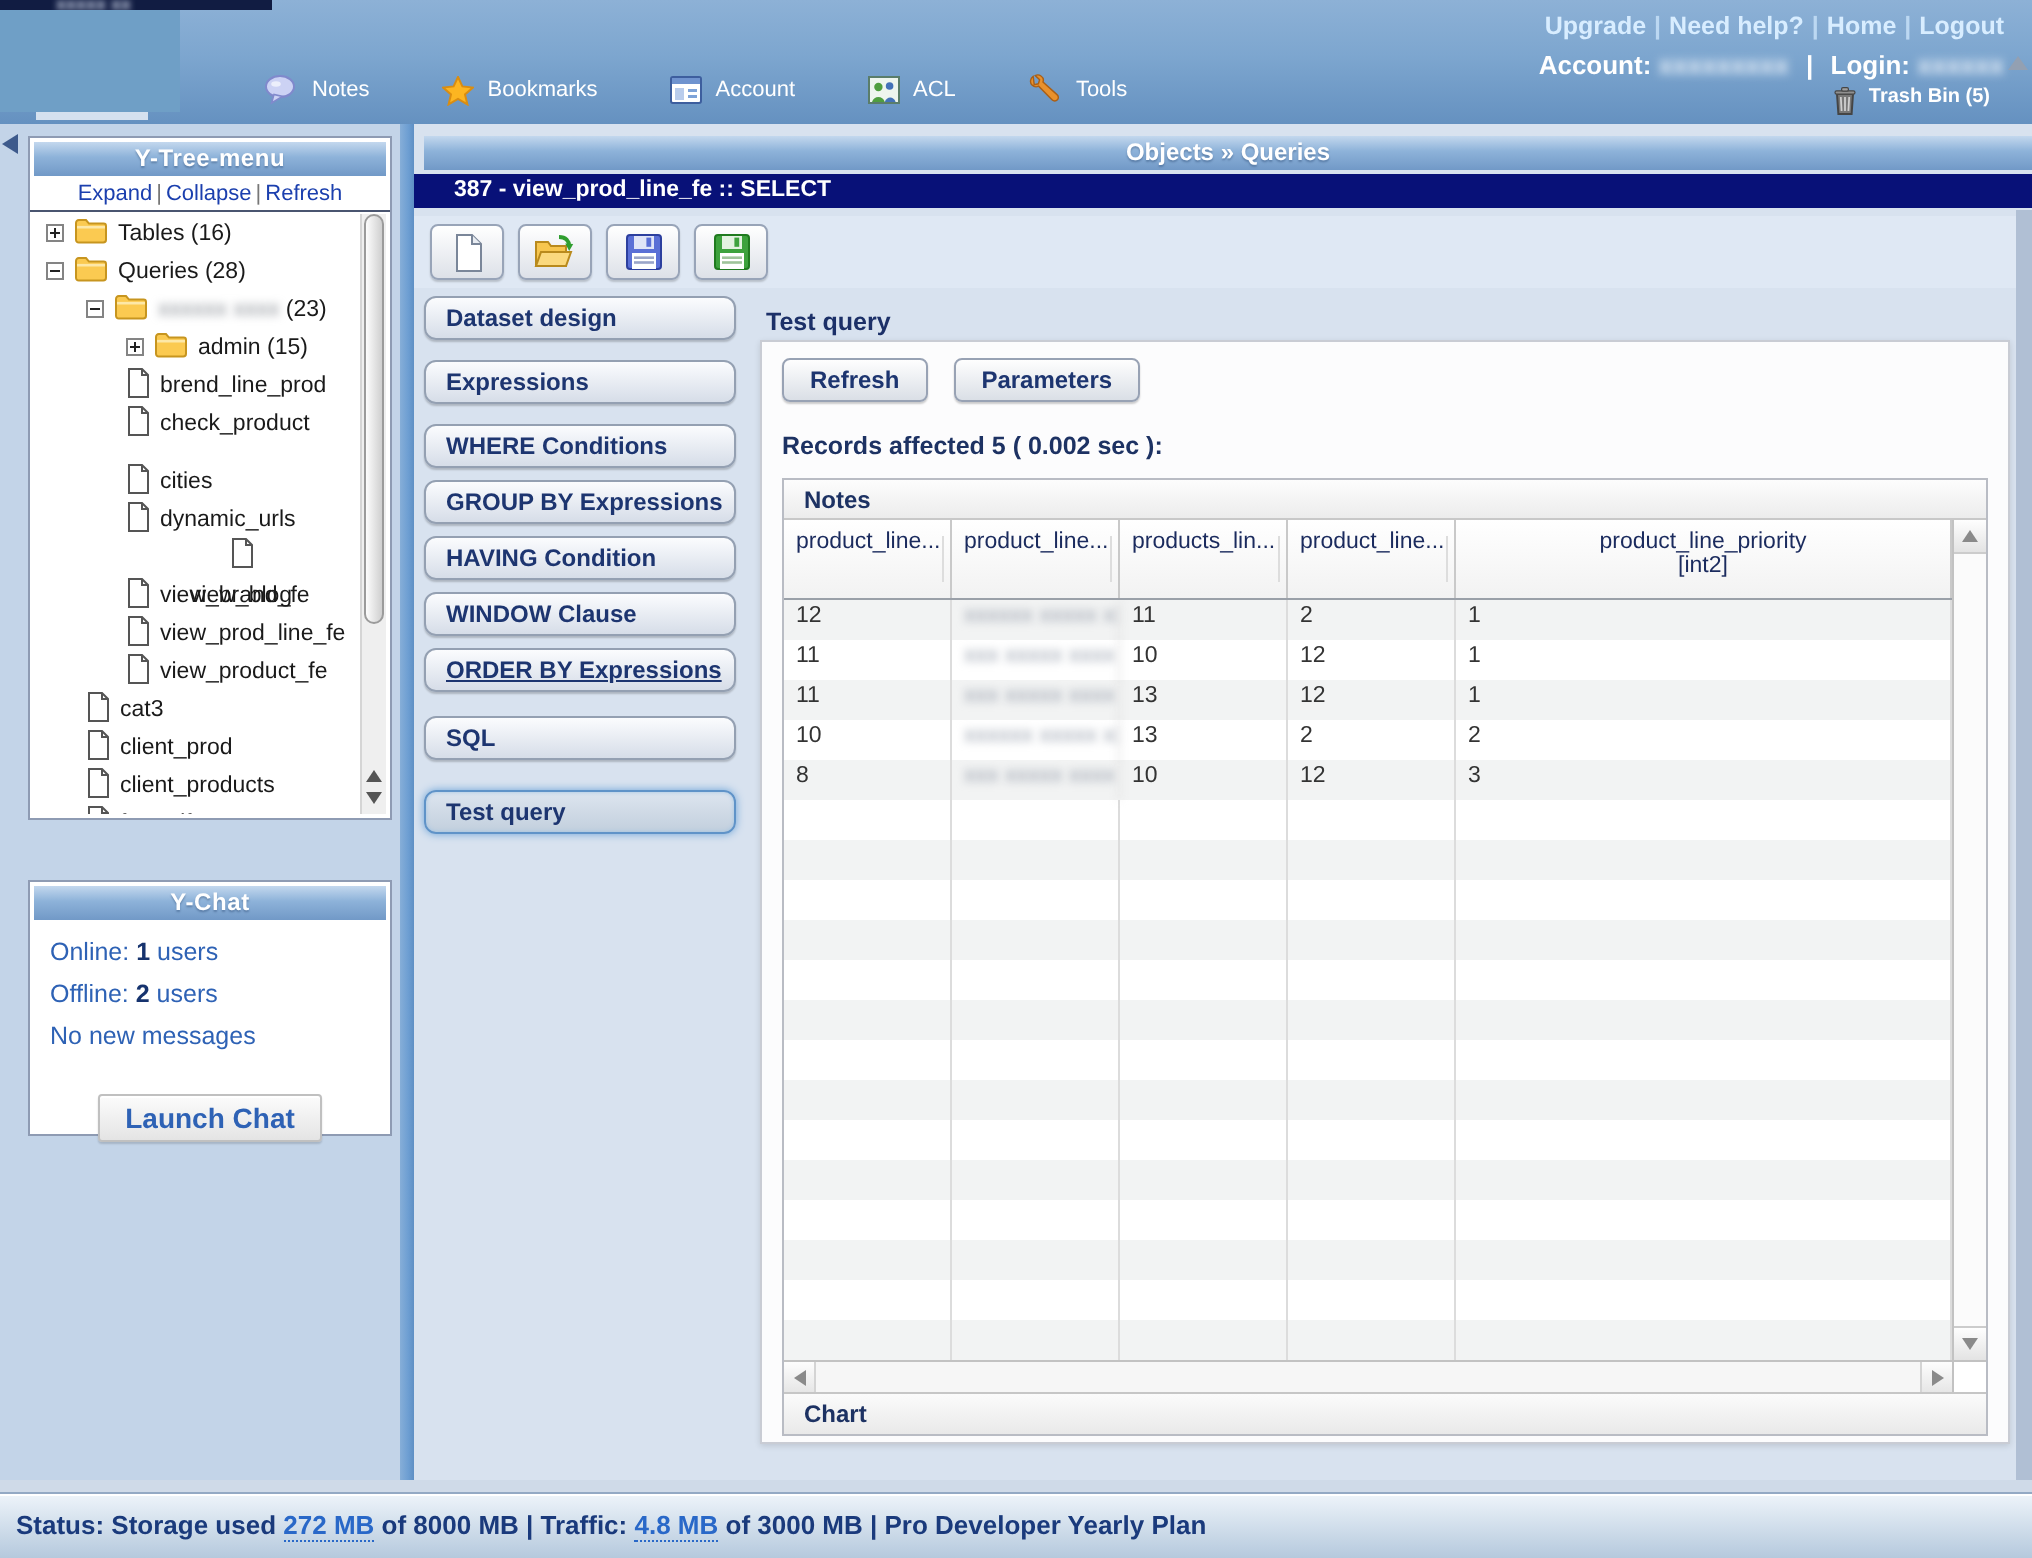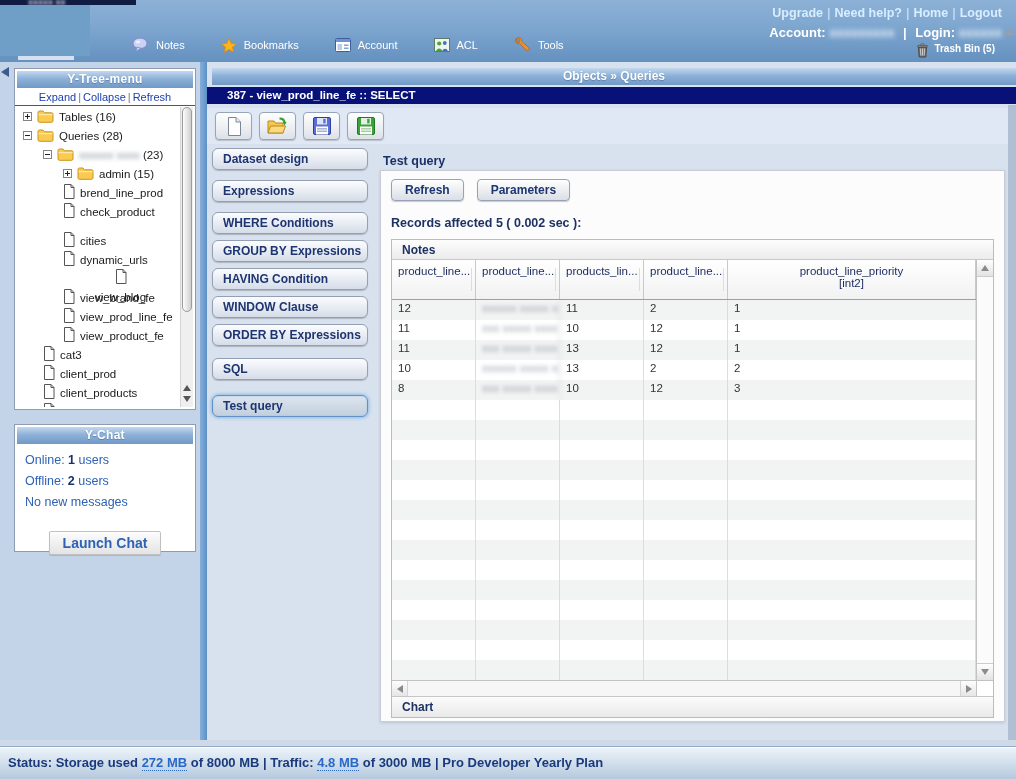--- a/index.html
+++ b/index.html
@@ -46,21 +46,21 @@
   .toggle{flex:0 0 auto;width:9px;height:9px;border:1px solid #848484;background:#fff;position:relative}
   .toggle::before{content:"";position:absolute;left:1px;right:1px;top:3px;height:1px;background:#222}
   .toggle.plus::after{content:"";position:absolute;top:1px;bottom:1px;left:3px;width:1px;background:#222}
   .tree-icon{flex:0 0 auto}
   .tree-scroll{position:absolute;right:2px;top:38px;bottom:2px;width:13px;background:#efefef;border-left:1px solid #d5d5d5}
   .tree-thumb{position:absolute;left:1px;right:1px;top:0;height:205px;border-radius:6px;
     background:linear-gradient(90deg,#fdfdfd,#cfcfcf);border:1px solid #9b9b9b}
   .tree-arrow{position:absolute;left:2px;width:0;height:0;border-left:4px solid transparent;border-right:4px solid transparent}
   .tree-arrow.up{bottom:16px;border-bottom:6px solid #555}
   .tree-arrow.down{bottom:5px;border-top:6px solid #555}
-  #chat-panel{top:362px;height:128px}
+  #chat-panel{top:378px;height:128px}
   .chat-body{padding:7px 10px;font-size:12.5px;color:#2e62b5}
   .chat-line{margin-bottom:7px}
   .chat-count{font-weight:bold;color:#16336e}
   .launch-chat{display:block;margin:22px auto 0;padding:3px 13px;font-family:inherit;
     font-size:14px;font-weight:bold;color:#2e62b5;background:linear-gradient(180deg,#fcfcfc,#e4e4e4);
     border:1px solid #c0c0c0;border-radius:2px;box-shadow:inset 0 1px 0 #fff,0 1px 1px rgba(0,0,0,.15)}
 
   
   #splitter{position:absolute;left:200px;top:62px;width:7px;height:678px;
     background:linear-gradient(90deg,#86aed8,#6d9ed2 60%,#5e8fc4)}
@@ -421,21 +421,21 @@
         </span>
       </div>
     </div>
   <div id="sections-slot">
       <div class="section-btn" style="top: 86px;">Dataset design</div>
       <div class="section-btn" style="top: 118px;">Expressions</div>
       <div class="section-btn" style="top: 150px;">WHERE Conditions</div>
       <div class="section-btn" style="top: 178px;">GROUP BY Expressions</div>
       <div class="section-btn" style="top: 206px;">HAVING Condition</div>
       <div class="section-btn" style="top: 234px;">WINDOW Clause</div>
-      <div class="section-btn" style="top: 262px;">ORDER BY Expressions</div>
+      <div class="section-btn" style="top: 262px; text-decoration: underline;">ORDER BY Expressions</div>
       <div class="section-btn" style="top: 296px;">SQL</div>
       <div class="section-btn active" style="top: 333px;">Test query</div>
     </div>
   <div class="content-heading">Test query</div>
 
   <div class="content-panel">
     <div class="action-buttons">
       <button class="action-btn">Refresh</button>
       <button class="action-btn">Parameters</button>
     </div>

